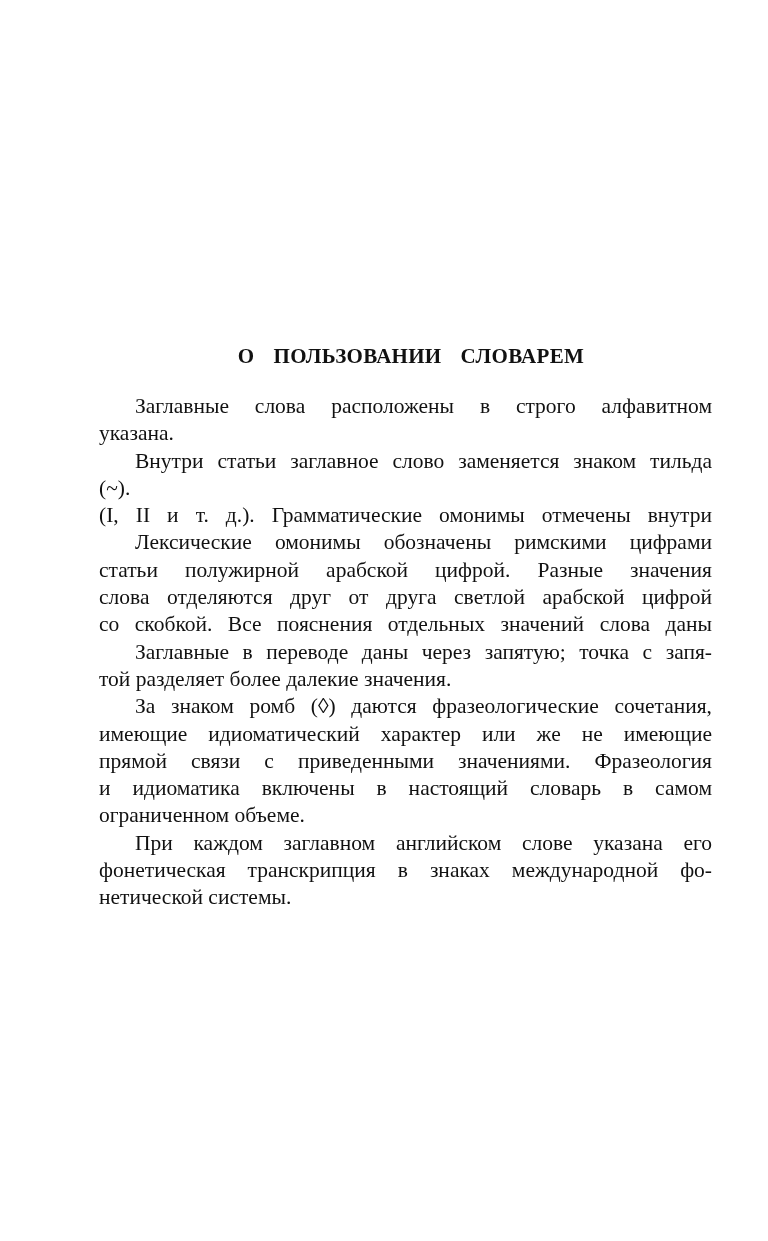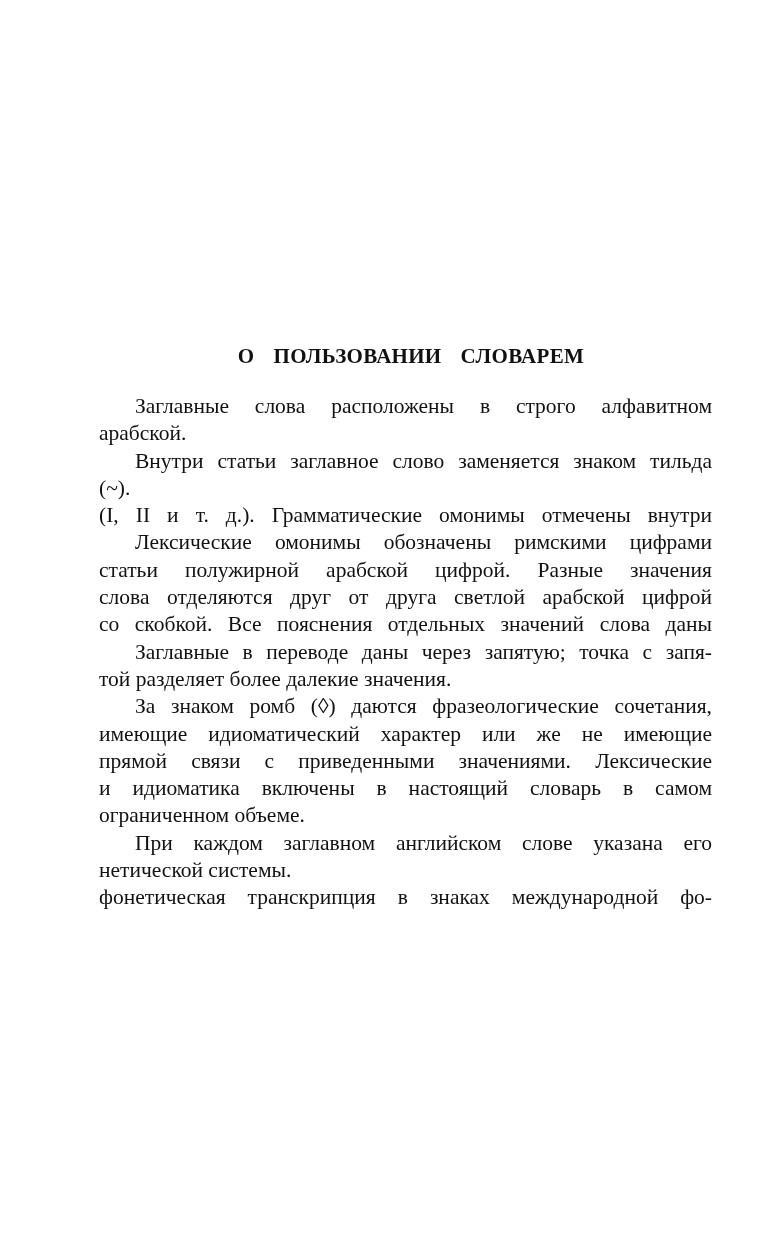--- a/index.html
+++ b/index.html
@@ -59,21 +59,21 @@
 </head>
 <body>
 
 <div class="page">
   <div class="title">О  ПОЛЬЗОВАНИИ  СЛОВАРЕМ</div>
 
   <div class="body">
 
     <div>
       <span class="line indent">Заглавные слова расположены в строго алфавитном</span>
-      <span class="line last">арабской.</span>
+      <span class="line last">указана.</span>
     </div>
 
     <div>
       <span class="line indent">Внутри статьи заглавное слово заменяется знаком тильда</span>
       <span class="line last">(~).</span>
     </div>
 
     <div>
       <span class="line">(I, II и т. д.). Грамматические омонимы отмечены внутри</span>
       <span class="line indent">Лексические омонимы обозначены римскими цифрами</span>
@@ -83,24 +83,24 @@
     </div>
 
     <div>
       <span class="line indent">Заглавные в переводе даны через запятую; точка с запя-</span>
       <span class="line last">той разделяет более далекие значения.</span>
     </div>
 
     <div>
       <span class="line indent">За знаком ромб (◊) даются фразеологические сочетания,</span>
       <span class="line">имеющие идиоматический характер или же не имеющие</span>
-      <span class="line">прямой связи с приведенными значениями. Лексические</span>
+      <span class="line">прямой связи с приведенными значениями. Фразеология</span>
       <span class="line">и идиоматика включены в настоящий словарь в самом</span>
       <span class="line last">ограниченном объеме.</span>
     </div>
 
     <div>
       <span class="line indent">При каждом заглавном английском слове указана его</span>
+      <span class="line">фонетическая транскрипция в знаках международной фо-</span>
       <span class="line last">нетической системы.</span>
-      <span class="line">фонетическая транскрипция в знаках международной фо-</span>
     </div>
   </div>
 </div>
 
 </body></html>

